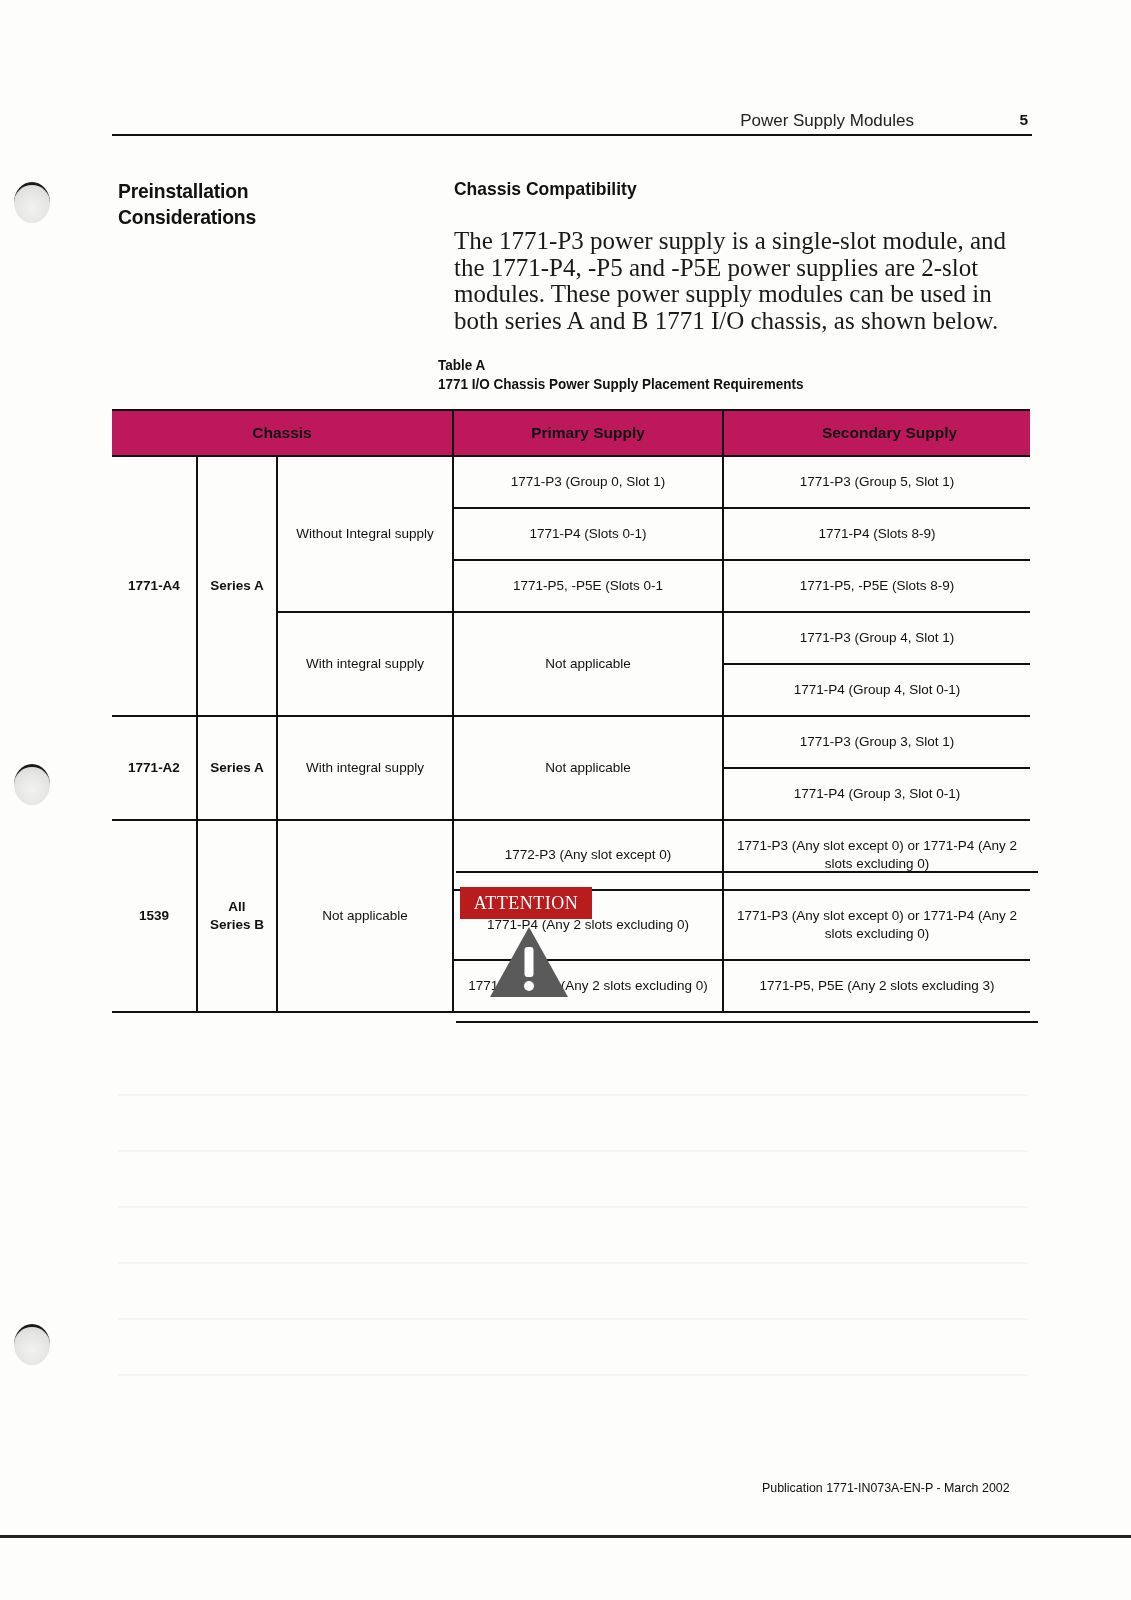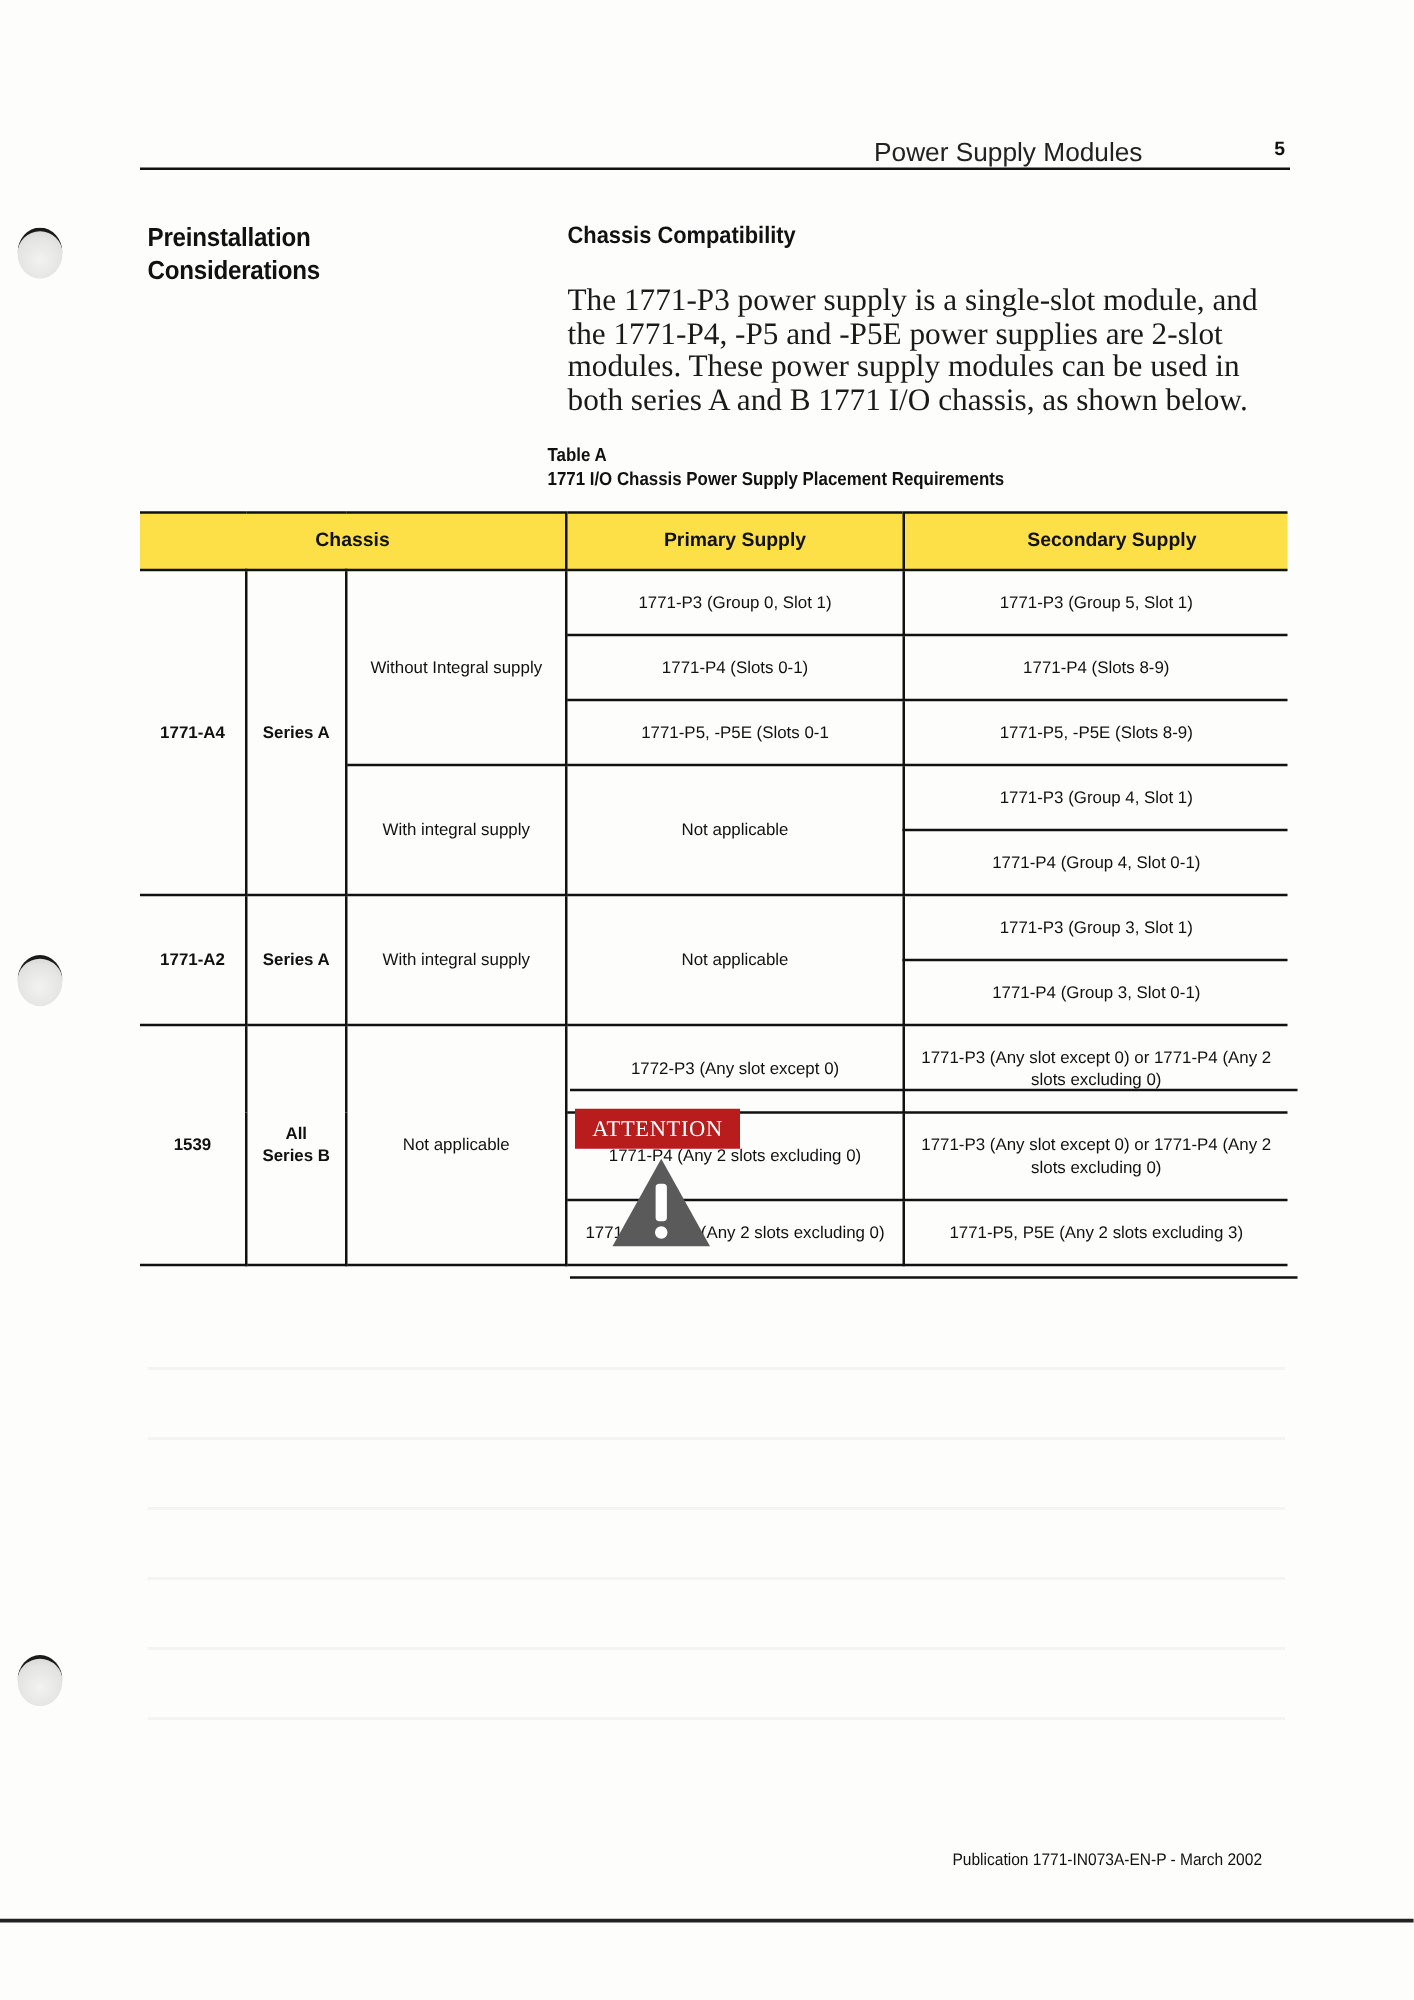--- a/index.html
+++ b/index.html
@@ -11,21 +11,21 @@
   .hole {
     position: absolute; left: 14px; width: 36px; height: 38px; border-radius: 50%;
     background: radial-gradient(circle at 50% 60%, #f2f2f0 0%, #e4e4e2 60%, #cfcfcd 100%);
     border-top: 3px solid #1a1a1a;
   }
   .running-head {
     position: absolute; left: 112px; top: 108px; width: 920px; height: 26px;
     border-bottom: 2px solid #111;
   }
   .running-head .title {
-    position: absolute; right: 118px; top: 3px; font-size: 21px; color: #222;
+    position: absolute; right: 118px; top: 3px; font-size: 17px; color: #222;
   }
   .running-head .pageno {
     position: absolute; right: 4px; top: 3px; font-size: 15.5px; font-weight: bold;
   }
   .side-heading {
     position: absolute; left: 118px; top: 178px;
     font-size: 21px; font-weight: bold; line-height: 26px; letter-spacing: -0.2px;
     transform: scaleX(0.92); transform-origin: left top;
   }
   .section-heading {
@@ -40,21 +40,21 @@
     position: absolute; left: 438px; top: 355px;
     font-size: 15px; font-weight: bold; line-height: 19px;
     transform: scaleX(0.9); transform-origin: left top;
   }
   table.placement {
     position: absolute; left: 112px; top: 409px; width: 918px;
     border-collapse: collapse; font-size: 13.5px; table-layout: fixed;
     border-top: 2px solid #111; border-bottom: 2px solid #111;
   }
   table.placement th {
-    background: #fde047; height: 42px; font-weight: bold; font-size: 15.5px;
+    background: #be185d; height: 42px; font-weight: bold; font-size: 15.5px;
     border-left: 2px solid #111; border-right: 2px solid #111; border-bottom: 2px solid #111;
   }
   table.placement th:first-child { border-left: none; }
   table.placement th:last-child { border-right: none; padding-left: 26px; }
   table.placement td {
     text-align: center; vertical-align: middle; padding: 16px 4px;
     border: 2px solid #111; line-height: 18px; color: #111;
   }
   table.placement tr td:first-child { border-left: none; }
   table.placement tr td.last { border-right: none; }

